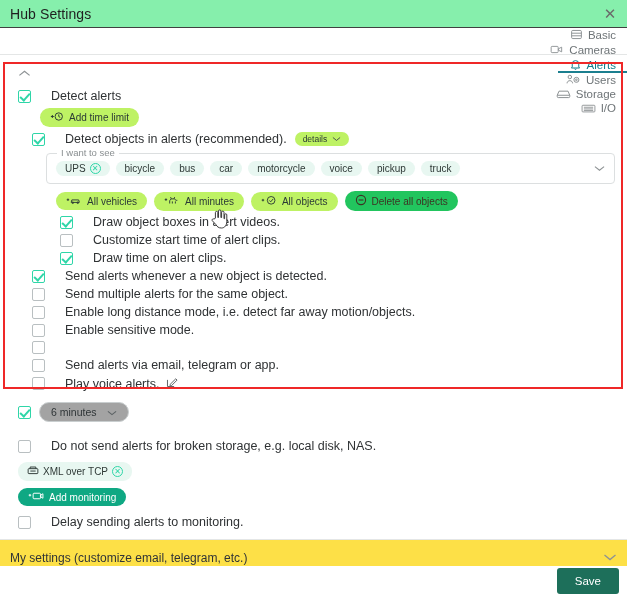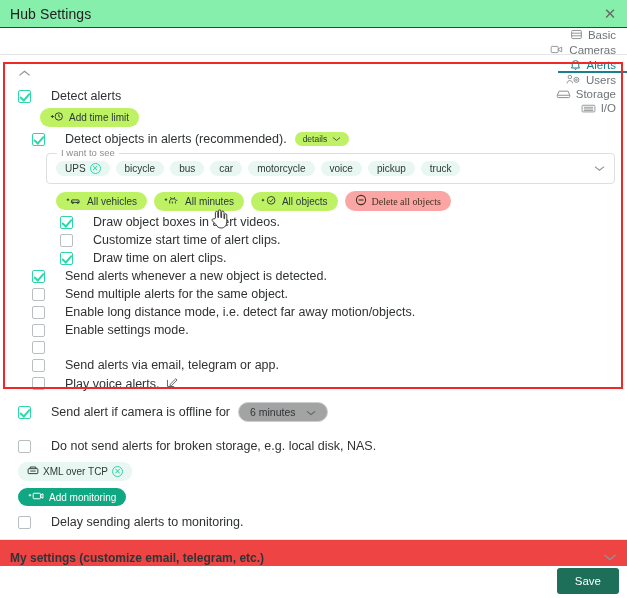--- a/index.html
+++ b/index.html
@@ -91,21 +91,21 @@
   .cb-label { margin-left: 20px; }
 
   
   .pill {
     display: inline-flex; align-items: center; gap: 5px;
     border-radius: 11px; padding: 3px 10px;
     font-size: 10px; cursor: pointer; white-space: nowrap;
     border: none;
   }
   .pill-mint2 { background: #bef264; color: #2b3a36; }
-  .pill-orange { background: #fca5a5; color: #3d3323; font-family: Liberation Serif, serif; }
+  .pill-orange { background: #22c55e; color: #3d3323; }
   .pill-teal { background: #0fa883; color: #ffffff; }
   .pill-amber { background: #fec44c; color: #3a3020; font-size: 10px; padding: 5px 12px; border-radius: 4px;}
   .pill-white { background: #f4f5f5; color: #31383a; }
 
   
   .tagbox {
     border: 1px solid #dcdfe0; border-radius: 4px;
     margin: 2px 0 0 14px; padding: 7px 9px;
     display: flex; align-items: center; position: relative;
     min-height: 31px;
@@ -142,21 +142,21 @@
     margin-left: 8px; cursor: pointer; background:#a3a3a3;
   }
 
   hr.sep { border: none; border-top: 1px solid #e9ebeb; margin: 10px 2px; }
 
   .accordion {
     border-top: 1px solid #e4e6e6; border-bottom: 1px solid #e4e6e6;
     display: flex; align-items: center; justify-content: space-between;
     padding: 11px 10px 11px 10px;
     font-size: 12px; color: #30343612; color:#303436;
-    cursor: pointer; background:#ef4444;font-weight:bold;
+    cursor: pointer; background:#fde047;
   }
 
   .savebar { position: absolute; left: 0; right: 0; bottom: 0; height: 32px; background:#fff; }
   .save-btn {
     position: absolute; right: 8px; top: 2px;
     background: #1d6f5a; color: #fff;
     border-radius: 3px; font-size: 11.5px;
     padding: 7px 18px; cursor: pointer; border: none;
   }
 
@@ -395,21 +395,21 @@
       <div class="row">
         <span class="cb"></span>
         <span class="cb-label">Send multiple alerts for the same object.</span>
       </div>
       <div class="row">
         <span class="cb"></span>
         <span class="cb-label">Enable long distance mode, i.e. detect far away motion/objects.</span>
       </div>
       <div class="row">
         <span class="cb"></span>
-        <span class="cb-label">Enable settings mode.</span>
+        <span class="cb-label">Enable sensitive mode.</span>
       </div>
       <div class="row">
         <span class="cb"></span>
       </div>
       <div class="row">
         <span class="cb"></span>
         <span class="cb-label">Send alerts via email, telegram or app.</span>
       </div>
       <div class="row">
         <span class="cb"></span>
@@ -418,21 +418,20 @@
           <svg width="12" height="12" viewBox="0 0 13 13" fill="none" stroke="#5c6264" stroke-width="1.05">
             <path d="M1.6 4.2v7.2h7.2"></path>
               <path d="M4.4 9.2 10.6 3l1.4 1.4-6.2 6.2H4.4z"></path>
           </svg>
         </span>
       </div>
     </div>
 
     <div class="row" style="margin-left:6px; margin-top:11px;">
       <span class="cb checked"></span>
-      <span class="cb-label">Send alert if camera is offline for</span>
       <span class="select-pill">
         <span>6 minutes</span>
         <span>
           <svg width="10" height="6" viewBox="0 0 11 6" fill="none" stroke="#5c6264" stroke-width="1.2">
               <path d="M1 1.2 5.5 4.8 10 1.2"></path>
             </svg>
         </span>
       </span>
     </div>
 

